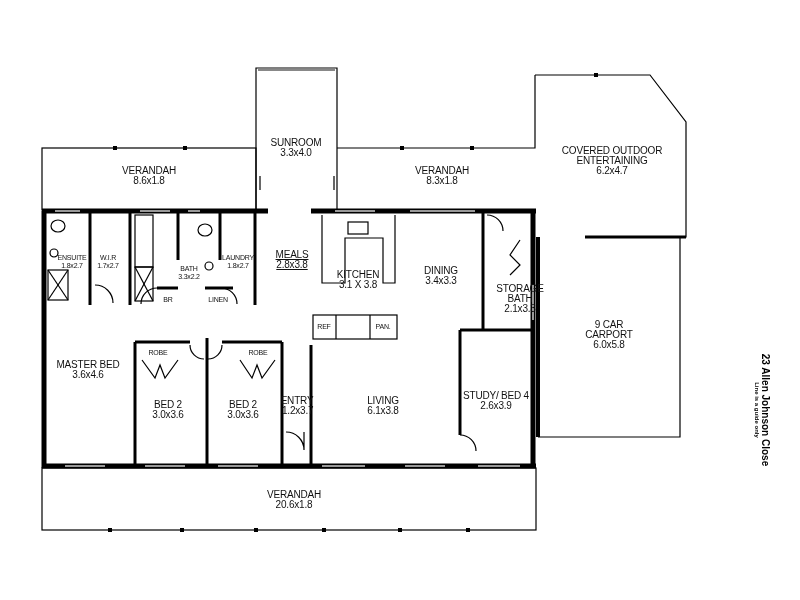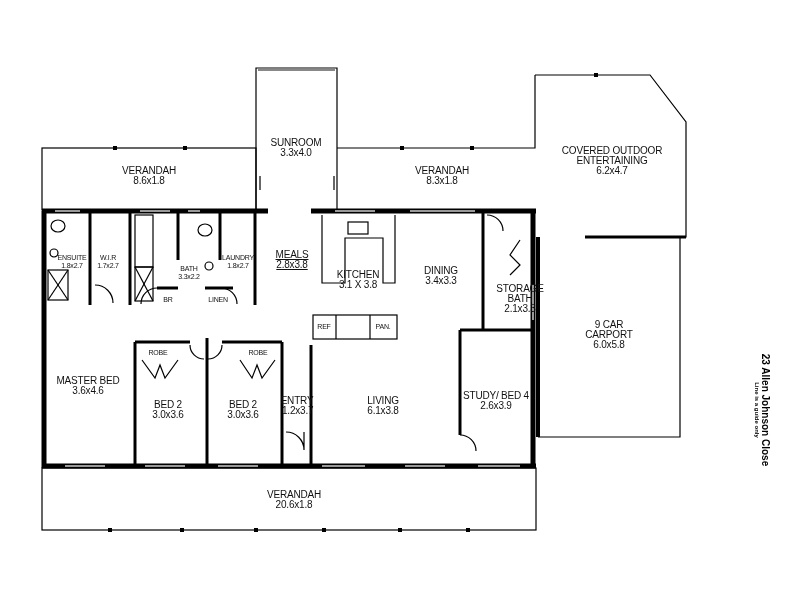--- a/index.html
+++ b/index.html
@@ -194,21 +194,21 @@
 <div class="lbl small" style="left:383px;top:323px;">
     <span>PAN.</span>
   </div>
 
 <div class="lbl" style="left:609px;top:320px;">
     <span>9 CAR</span>
     <span>CARPORT</span>
     <span>6.0x5.8</span>
   </div>
 
-<div class="lbl" style="left:88px;top:376px;">
+<div class="lbl" style="left:88px;top:360px;">
     <span>MASTER BED</span>
     <span>3.6x4.6</span>
   </div>
 <div class="lbl small" style="left:158px;top:349px;">
     <span>ROBE</span>
   </div>
 <div class="lbl small" style="left:258px;top:349px;">
     <span>ROBE</span>
   </div>
 <div class="lbl" style="left:168px;top:400px;">

